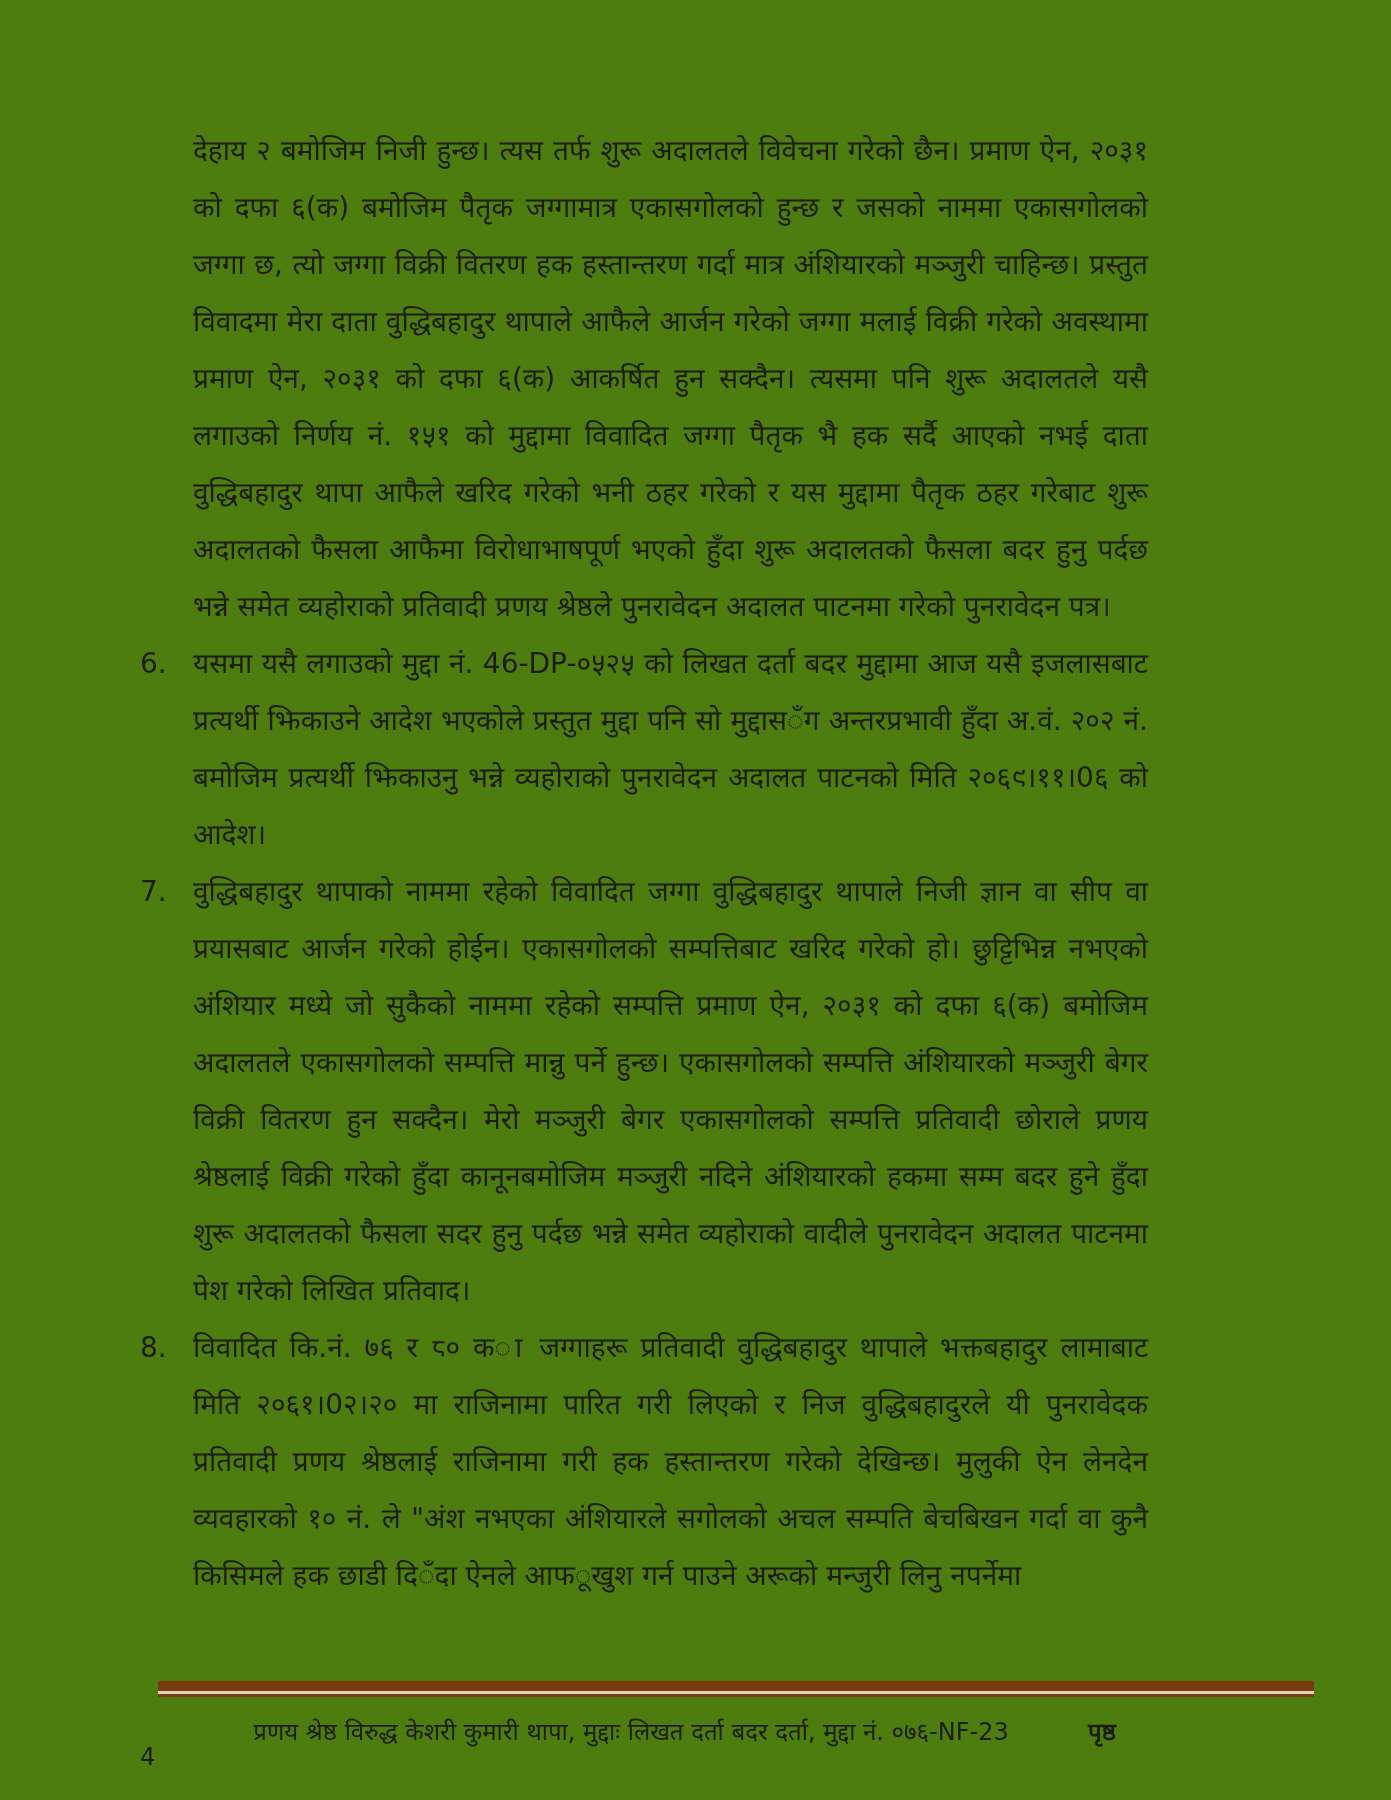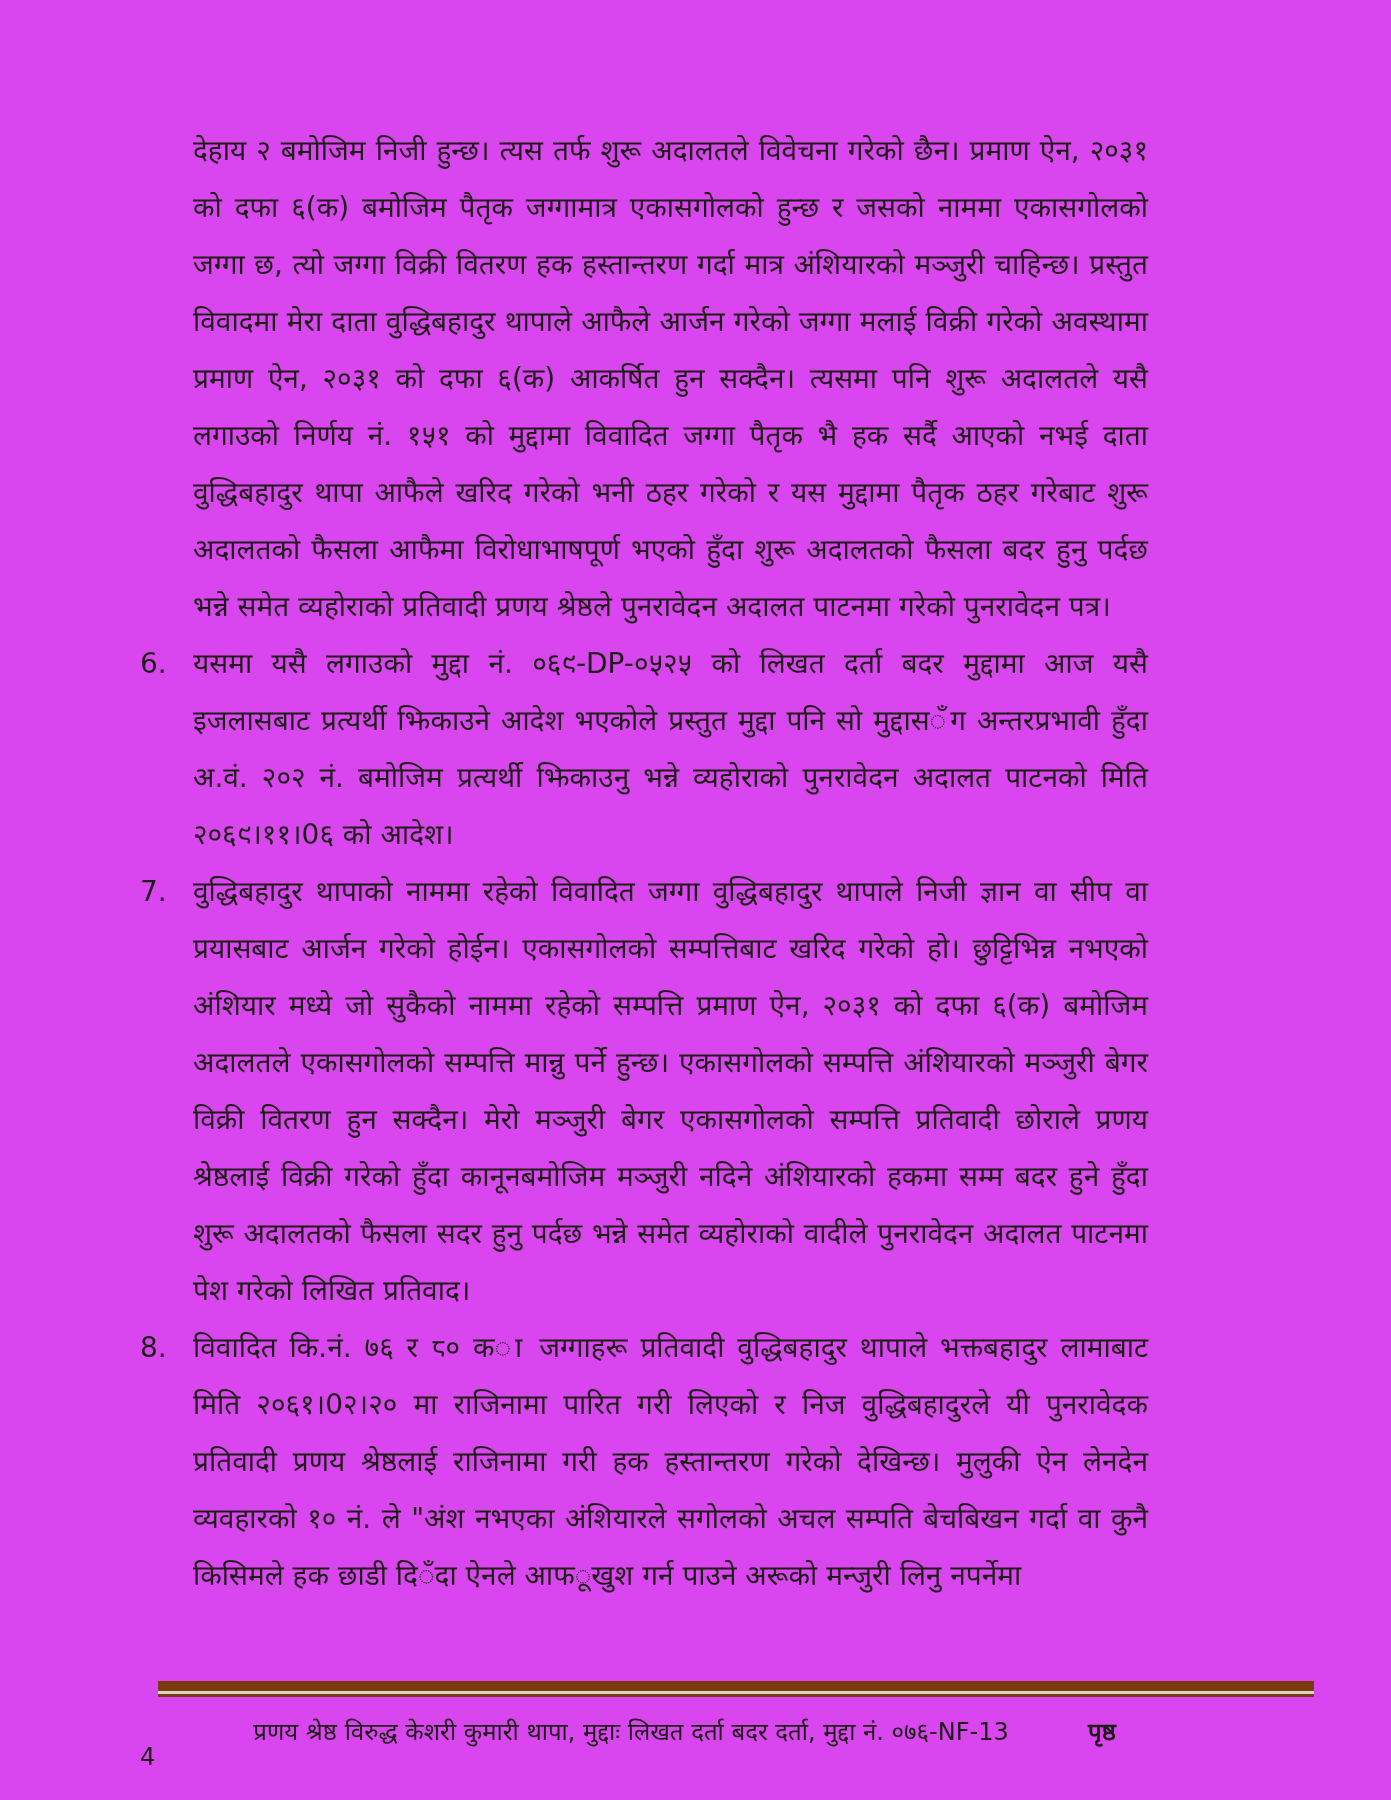--- a/index.html
+++ b/index.html
@@ -1,21 +1,21 @@
 <!DOCTYPE html>
 <html lang="ne"><head>
 <meta charset="utf-8">
 <style>
   * { margin: 0; padding: 0; box-sizing: border-box; }
   html, body { background: #DBD6BE; }
   .page {
     position: relative;
     width: 1391px;
     height: 1800px;
-    background: #d946ef;
+    background: #4d7c0f;
     color: #1e1c16;
     font-family: "DejaVu Sans", "Liberation Sans", sans-serif;
     overflow: hidden;
   }
   .content {
     position: absolute;
     left: 140px;
     top: 122px;
     width: 1008px;
     font-size: 28px;
@@ -90,21 +90,21 @@
 <body>
 
 <div class="page">
 
   <div class="content">
 
     <p class="para-continuation">देहाय २ बमोजिम निजी हुन्छ। त्यस तर्फ शुरू अदालतले विवेचना गरेको छैन। प्रमाण ऐन, २०३१ को दफा ६(क) बमोजिम पैतृक जग्गामात्र एकासगोलको हुन्छ र जसको नाममा एकासगोलको जग्गा छ, त्यो जग्गा विक्री वितरण हक हस्तान्तरण गर्दा मात्र अंशियारको मञ्जुरी चाहिन्छ। प्रस्तुत विवादमा मेरा दाता वुद्धिबहादुर थापाले आफैले आर्जन गरेको जग्गा मलाई विक्री गरेको अवस्थामा प्रमाण ऐन, २०३१ को दफा ६(क) आकर्षित हुन सक्दैन। त्यसमा पनि शुरू अदालतले यसै लगाउको निर्णय नं. १५१ को मुद्दामा विवादित जग्गा पैतृक भै हक सर्दै आएको नभई दाता वुद्धिबहादुर थापा आफैले खरिद गरेको भनी ठहर गरेको र यस मुद्दामा पैतृक ठहर गरेबाट शुरू अदालतको फैसला आफैमा विरोधाभाषपूर्ण भएको हुँदा शुरू अदालतको फैसला बदर हुनु पर्दछ भन्ने समेत व्यहोराको प्रतिवादी प्रणय श्रेष्ठले पुनरावेदन अदालत पाटनमा गरेको पुनरावेदन पत्र।</p>
 
     <div class="item">
       <span class="num">6.</span>
-      <span class="txt">यसमा यसै लगाउको मुद्दा नं. ०६९-DP-०५२५ को लिखत दर्ता बदर मुद्दामा आज यसै इजलासबाट प्रत्यर्थी झिकाउने आदेश भएकोले प्रस्तुत मुद्दा पनि सो मुद्दास◌ँग अन्तरप्रभावी हुँदा अ.वं. २०२ नं. बमोजिम प्रत्यर्थी झिकाउनु भन्ने व्यहोराको पुनरावेदन अदालत पाटनको मिति २०६९।११।0६ को आदेश।</span>
+      <span class="txt">यसमा यसै लगाउको मुद्दा नं. 46-DP-०५२५ को लिखत दर्ता बदर मुद्दामा आज यसै इजलासबाट प्रत्यर्थी झिकाउने आदेश भएकोले प्रस्तुत मुद्दा पनि सो मुद्दास◌ँग अन्तरप्रभावी हुँदा अ.वं. २०२ नं. बमोजिम प्रत्यर्थी झिकाउनु भन्ने व्यहोराको पुनरावेदन अदालत पाटनको मिति २०६९।११।0६ को आदेश।</span>
     </div>
 
     <div class="item">
       <span class="num">7.</span>
       <span class="txt">वुद्धिबहादुर थापाको नाममा रहेको विवादित जग्गा वुद्धिबहादुर थापाले निजी ज्ञान वा सीप वा प्रयासबाट आर्जन गरेको होईन। एकासगोलको सम्पत्तिबाट खरिद गरेको हो। छुट्टिभिन्न नभएको अंशियार मध्ये जो सुकैको नाममा रहेको सम्पत्ति प्रमाण ऐन, २०३१ को दफा ६(क) बमोजिम अदालतले एकासगोलको सम्पत्ति मान्नु पर्ने हुन्छ। एकासगोलको सम्पत्ति अंशियारको मञ्जुरी बेगर विक्री वितरण हुन सक्दैन। मेरो मञ्जुरी बेगर एकासगोलको सम्पत्ति प्रतिवादी छोराले प्रणय श्रेष्ठलाई विक्री गरेको हुँदा कानूनबमोजिम मञ्जुरी नदिने अंशियारको हकमा सम्म बदर हुने हुँदा शुरू अदालतको फैसला सदर हुनु पर्दछ भन्ने समेत व्यहोराको वादीले पुनरावेदन अदालत पाटनमा पेश गरेको लिखित प्रतिवाद।</span>
     </div>
 
     <div class="item">
       <span class="num">8.</span>
       <span class="txt">विवादित कि.नं. ७६ र ८० क◌ा जग्गाहरू प्रतिवादी वुद्धिबहादुर थापाले भक्तबहादुर लामाबाट मिति २०६१।0२।२० मा राजिनामा पारित गरी लिएको र निज वुद्धिबहादुरले यी पुनरावेदक प्रतिवादी प्रणय श्रेष्ठलाई राजिनामा गरी हक हस्तान्तरण गरेको देखिन्छ। मुलुकी ऐन लेनदेन व्यवहारको १० नं. ले "अंश नभएका अंशियारले सगोलको अचल सम्पति बेचबिखन गर्दा वा कुनै किसिमले हक छाडी दि◌ँदा ऐनले आफ◌ूखुश गर्न पाउने अरूको मन्जुरी लिनु नपर्नेमा</span>
@@ -112,19 +112,19 @@
 
   </div>
 
   <div class="footer-rule">
     <div class="thick"></div>
     <div class="gap"></div>
     <div class="thin"></div>
   </div>
 
   <div class="footer-line">
-    <span class="case">प्रणय श्रेष्ठ विरुद्ध केशरी कुमारी थापा, मुद्दाः लिखत दर्ता बदर दर्ता, मुद्दा नं. ०७६-NF-13</span>
+    <span class="case">प्रणय श्रेष्ठ विरुद्ध केशरी कुमारी थापा, मुद्दाः लिखत दर्ता बदर दर्ता, मुद्दा नं. ०७६-NF-23</span>
     <span class="plabel">पृष्ठ</span>
   </div>
 
   <div class="pagenum">4</div>
 
 </div>
 
 </body></html>

